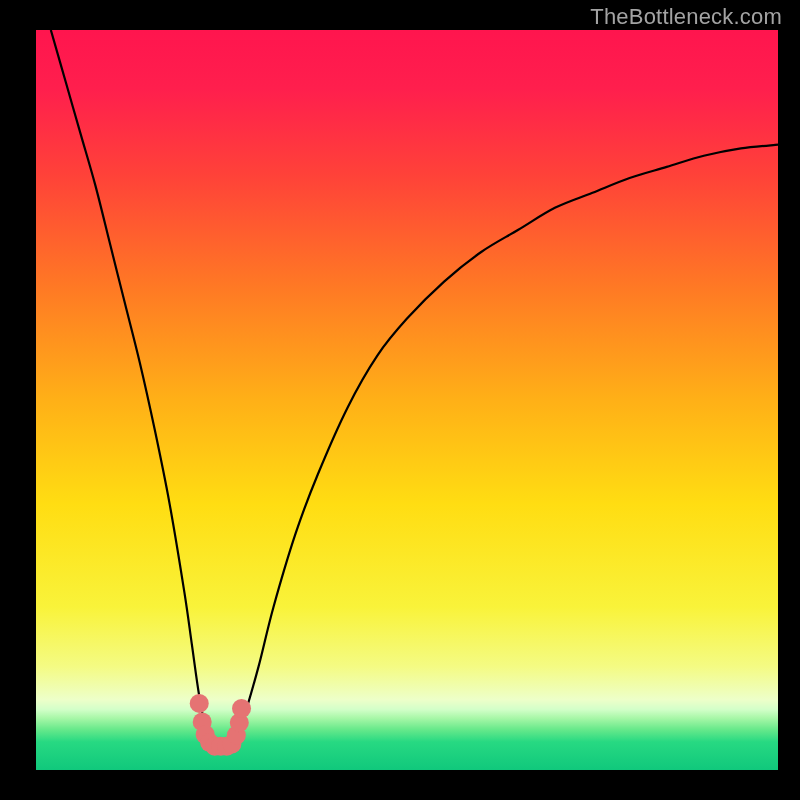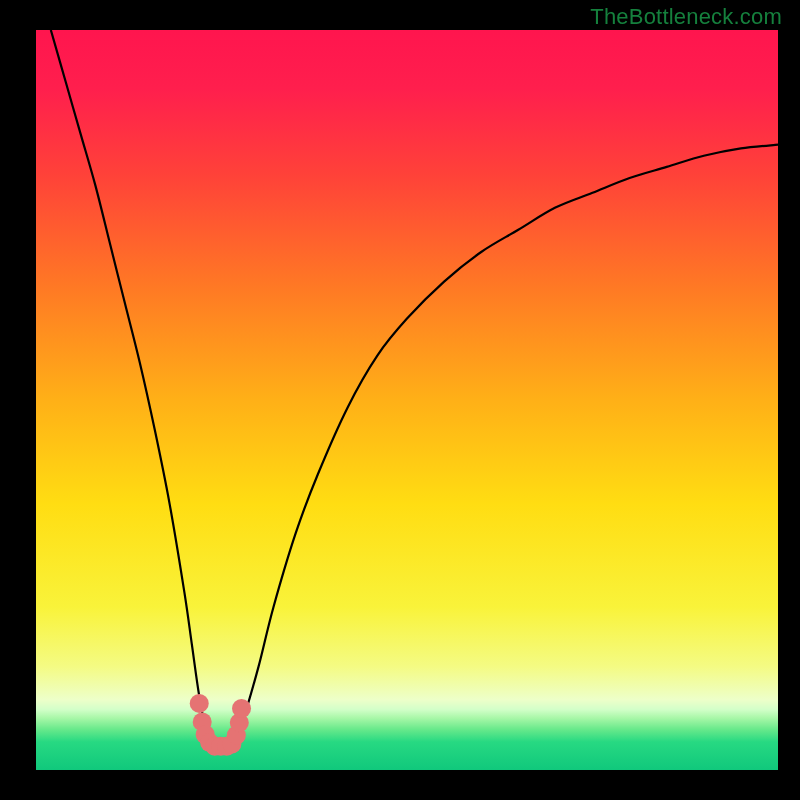--- a/index.html
+++ b/index.html
@@ -13,21 +13,21 @@
   }
   .wrap {
     position: relative;
     width: 800px;
     height: 800px;
   }
   .watermark {
     position: absolute;
     top: 4px;
     right: 18px;
-    color: #15803d;
+    color: #a3a3a3;
     font-size: 22px;
     font-weight: 500;
     letter-spacing: 0.2px;
     user-select: none;
   }
   svg { display: block; }
 </style>
 </head>
 <body>
 

